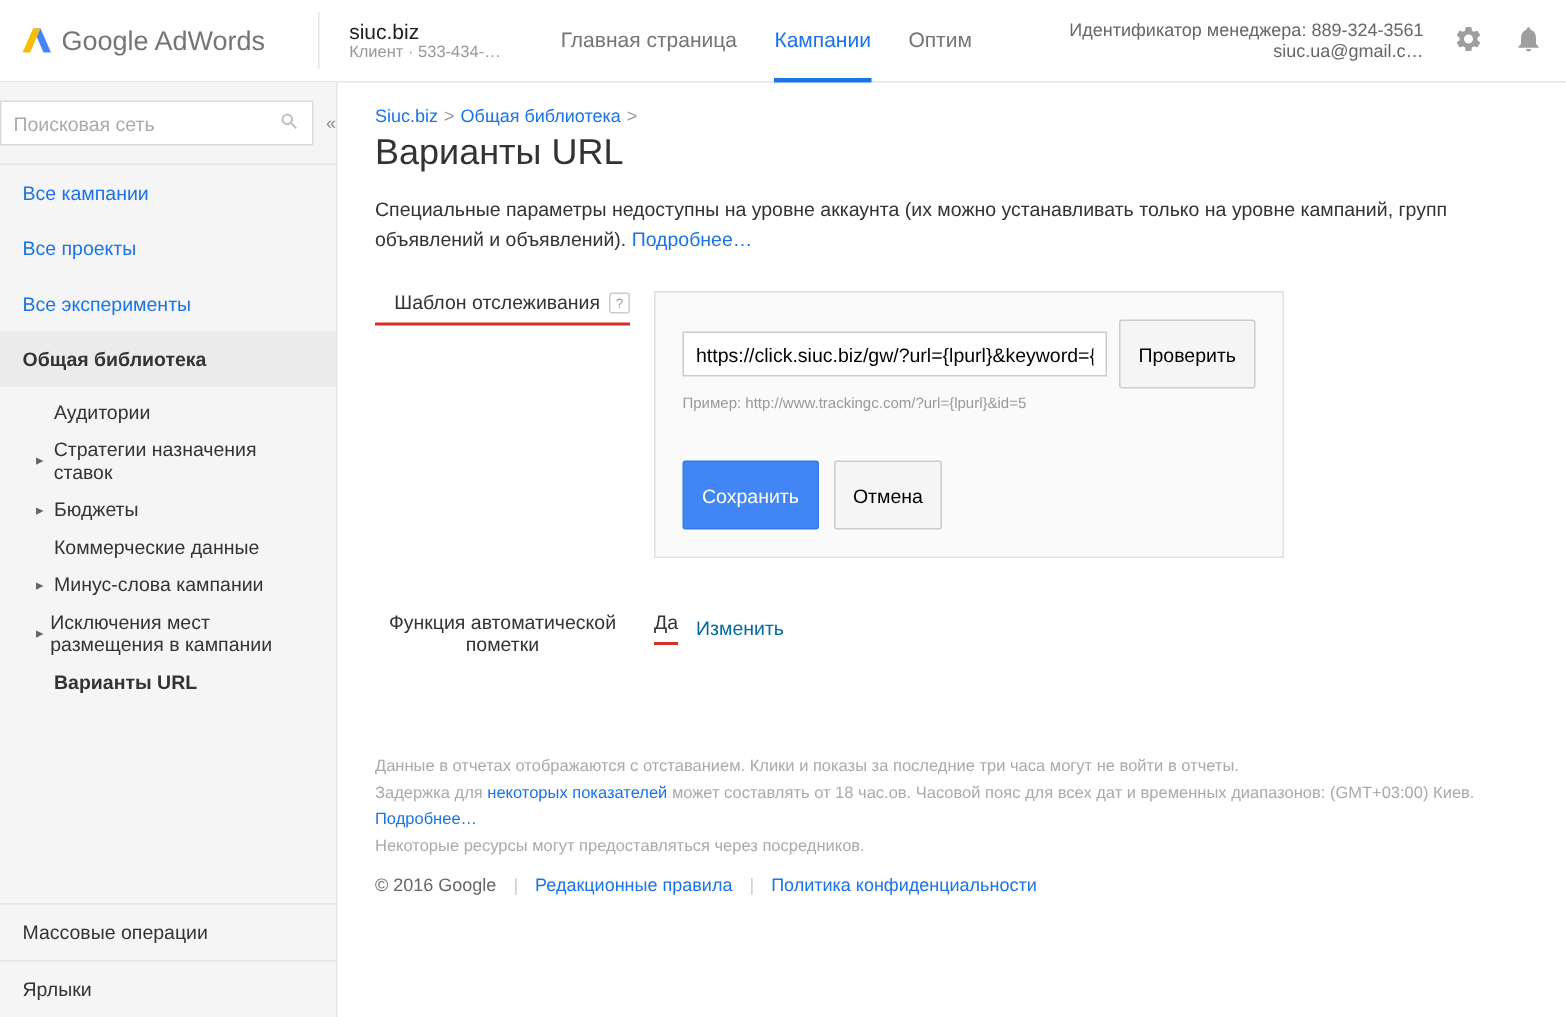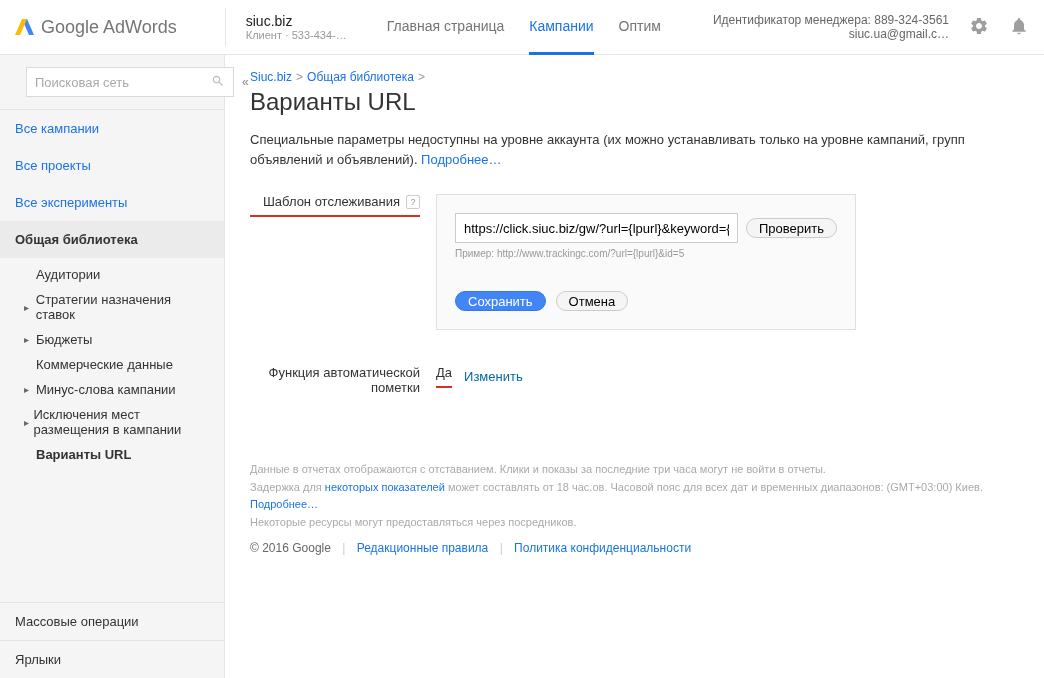--- a/index.html
+++ b/index.html
@@ -1,33 +1,33 @@
 <!DOCTYPE html>
 <html><head>
 <meta charset="utf-8">
 <style>
 *{margin:0;padding:0;box-sizing:border-box;font-family:Arial,sans-serif}
 body{width:1044px;height:678px;background:#fff;color:#333;font-size:13px;overflow:hidden}
 .header{height:55px;border-bottom:1px solid #e5e5e5;display:flex;align-items:center;padding:0 15px}
-.logo{display:flex;align-items:center;gap:6px;margin-right:48px}
+.logo{display:flex;align-items:center;gap:6px;margin-right:35px}
 .logo-icon{width:20px;height:20px;position:relative}
 .logo-icon svg{display:block}
 .logo-text{color:#757575;font-size:18px;display:flex;gap:3px}
 .client-box{border-left:1px solid #e5e5e5;padding:5px 20px;margin-right:20px}
 .client-domain{font-size:14px;color:#212121}
 .client-sub{font-size:11px;color:#999}
 .tabs{display:flex;gap:25px;flex:1}
 .tab{font-size:14px;color:#757575;cursor:pointer;height:55px;display:flex;align-items:center;border-bottom:3px solid transparent}
 .tab.active{color:#1a73e8;border-bottom-color:#1a73e8}
 .mgr-info{text-align:right;font-size:12px;color:#666;margin-right:20px}
 .hdr-icons{display:flex;gap:20px;align-items:center}
 .hdr-icon{color:#9e9e9e}
 .main{display:flex;height:calc(100% - 55px)}
 .sidebar{width:225px;background:#f5f5f5;border-right:1px solid #e5e5e5;display:flex;flex-direction:column;padding-top:12px}
-.search-row{display:flex;align-items:center;padding:0 26px 12px;gap:8px;border-bottom:1px solid #e5e5e5}
+.search-row{display:flex;align-items:center;padding:0 0 12px;gap:8px;border-bottom:1px solid #e5e5e5}
 .search-box{flex:1;height:30px;border:1px solid #d9d9d9;background:#fff;display:flex;align-items:center;padding:0 8px}
 .search-input{flex:1;border:none;outline:none;font-size:13px;color:#999}
 .search-input::placeholder{color:#aaa}
 .search-icon{color:#bbb}
 .collapse-icon{color:#888;font-size:12px}
 .nav-link{padding:11px 15px;font-size:13px;color:#1a73e8;cursor:pointer}
 .nav-link.bold{color:#333;font-weight:bold;background:#ebebeb;padding:11px 15px}
 .subnav{padding:4px 0}
 .subnav-item{padding:5px 15px 5px 24px;font-size:13px;color:#333;cursor:pointer;display:flex;align-items:center;gap:4px}
 .subnav-item.active{font-weight:bold}
@@ -38,26 +38,26 @@
 .breadcrumb .sep{color:#999;margin:0 4px}
 .page-title{font-size:24px;font-weight:normal;color:#333;margin-bottom:14px}
 .desc{font-size:13px;color:#333;line-height:1.5;margin-bottom:10px}
 .desc a{color:#1a73e8;text-decoration:none}
 .form-section{display:flex;gap:16px;margin-top:25px;align-items:flex-start}
 .form-label{width:170px;text-align:right;font-size:13px;color:#333;display:inline-flex;justify-content:flex-end;align-items:center;gap:6px;border-bottom:2px solid #d93025;padding-bottom:6px}
 .help-icon{width:14px;height:14px;border:1px solid #ccc;border-radius:2px;font-size:9px;color:#999;display:inline-flex;align-items:center;justify-content:center}
 .form-box{border:1px solid #e0e0e0;background:#fafafa;padding:18px;width:420px}
 .input-row{display:flex;gap:8px;align-items:center}
 .url-input{flex:1;height:30px;border:1px solid #ccc;padding:0 8px;font-size:13px;min-width:0}
-.btn{height:20px;padding:0 12px;font-size:13px;border:1px solid #ccc;background:#f5f5f5;cursor:pointer;border-radius:13px}
+.btn{height:46px;padding:0 12px;font-size:13px;border:1px solid #ccc;background:#f5f5f5;cursor:pointer;border-radius:2px}
 .btn.primary{background:#4285f4;color:#fff;border-color:#3079ed}
 .hint{font-size:10px;color:#999;margin-top:5px}
 .btn-row{display:flex;gap:10px;margin-top:32px}
 .form-section2{display:flex;gap:16px;margin-top:35px;align-items:flex-start}
-.form-label2{width:170px;text-align:right;font-size:13px;color:#333;padding-bottom:6px}
+.form-label2{width:170px;text-align:center;font-size:13px;color:#333;padding-bottom:6px}
 .label-red-underline{border-bottom:2px solid #d93025;display:inline-block;padding-bottom:6px}
 .val-row{display:flex;gap:12px;align-items:center;font-size:13px}
 .link{color:#0369a1;cursor:pointer}
 .footer-notes{margin-top:60px;font-size:11px;color:#aaa;line-height:1.6}
 .footer-notes a{color:#1a73e8;text-decoration:none}
 .footer-bar{margin-top:10px;font-size:12px;color:#666}
 .footer-bar a{color:#1a73e8;text-decoration:none}
 .pipe{color:#ccc;margin:0 8px}
 </style>
 </head>

